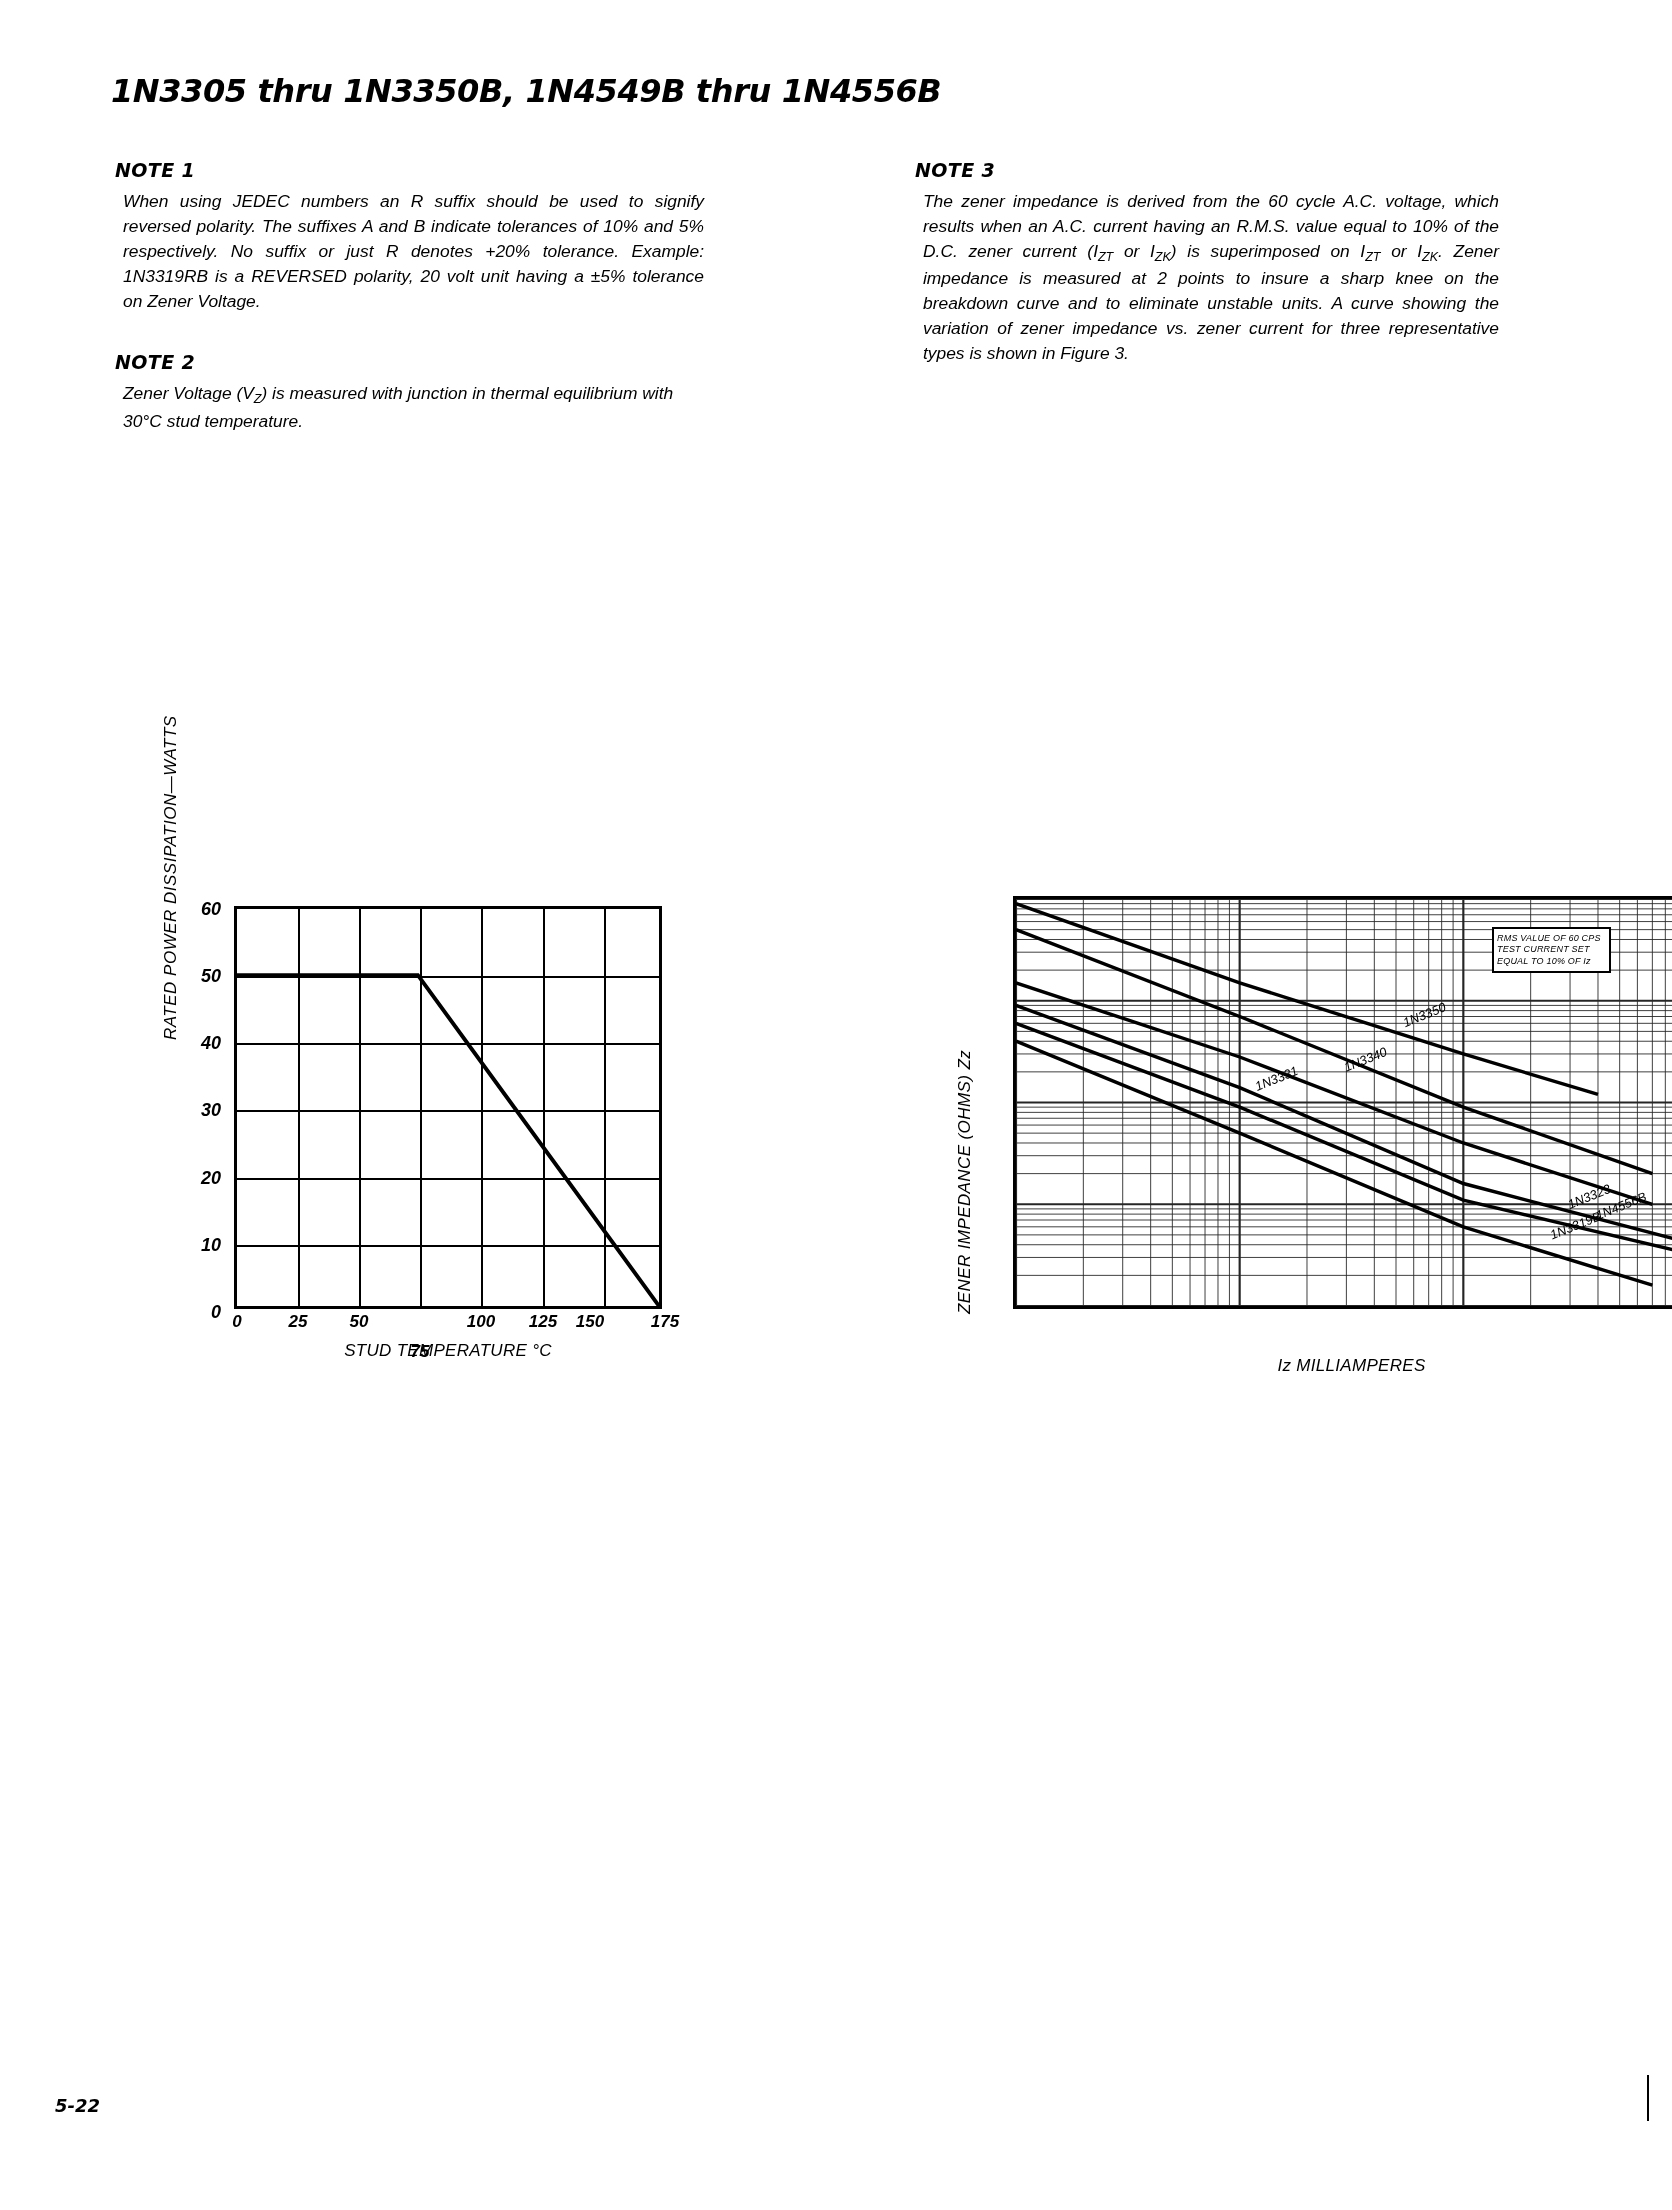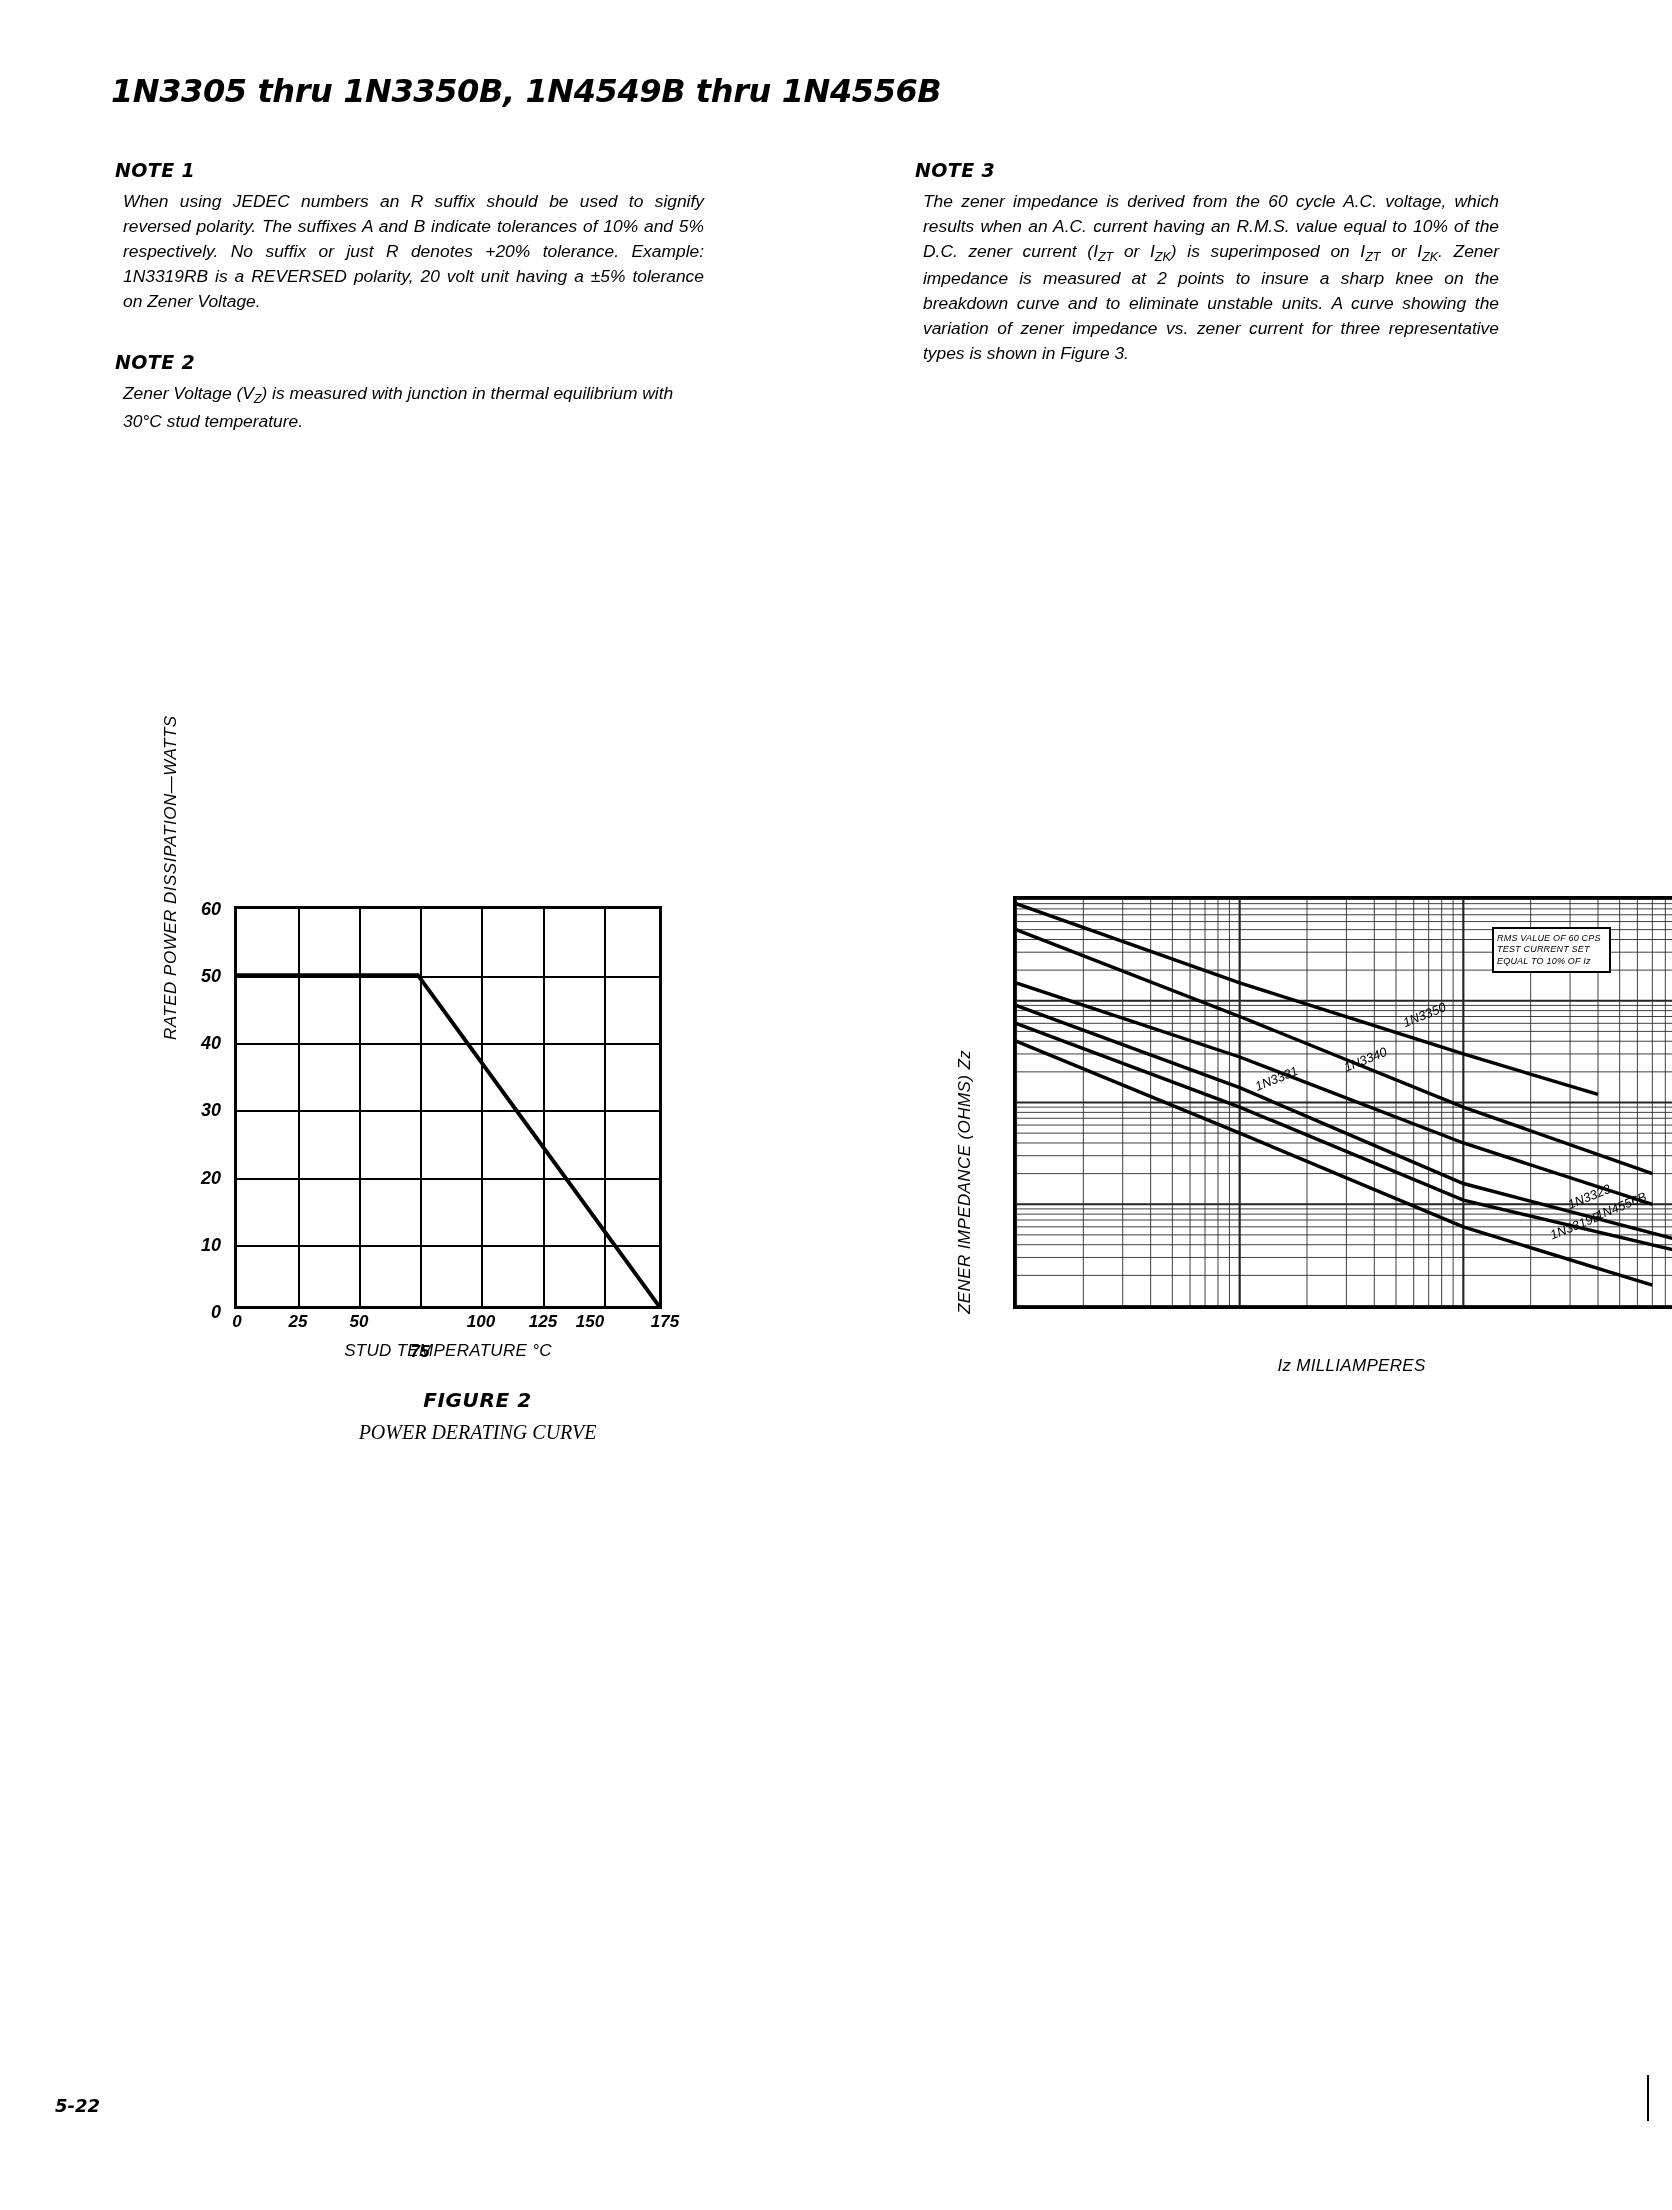--- a/index.html
+++ b/index.html
@@ -265,24 +265,20 @@
         <div class="fig2-ytick" style="top: 201px;">30</div>
         <div class="hgrid" style="top: 134px;"></div>
         <div class="fig2-ytick" style="top: 134px;">40</div>
         <div class="hgrid" style="top: 67px;"></div>
         <div class="fig2-ytick" style="top: 67px;">50</div>
         <div class="fig2-ytick" style="top: 0px;">60</div>
       </div>
 
     <div class="fig2-xlabel">STUD TEMPERATURE °C</div>
 
-    <div class="fig-caption" style="top:507px;">
-      <div class="fc-title">FIGURE 2</div>
-      <div class="fc-sub">POWER DERATING CURVE</div>
-    </div>
   </div>
 
   <div class="fig3-wrap">
     <div class="fig3-ylabel"><span>ZENER IMPEDANCE (OHMS) Zz</span></div>
 
     <div class="fig3-plot">
       <svg id="fig3-svg" width="100%" height="100%" viewBox="0 0 680 415" preserveAspectRatio="none" style="position:absolute;left:0;top:0;">
         <g id="fig3-grid" stroke="#000" stroke-width="0.8" opacity="0.85">
             <line x1="0" x2="0" y1="0" y2="415" stroke-width="2.2"></line>
             <line x1="68.23346568383573" x2="68.23346568383573" y1="0" y2="415" stroke-width="0.9"></line>

